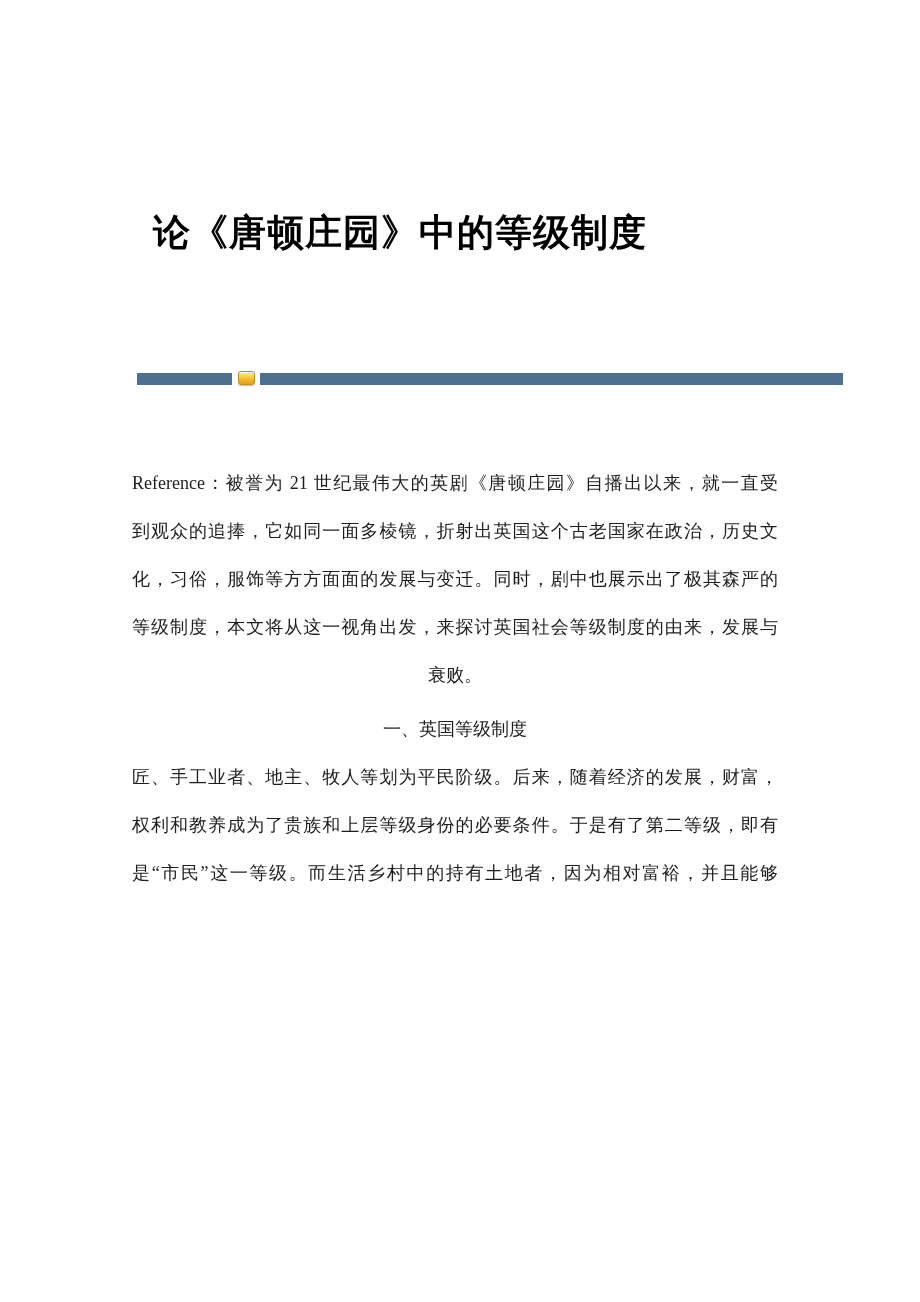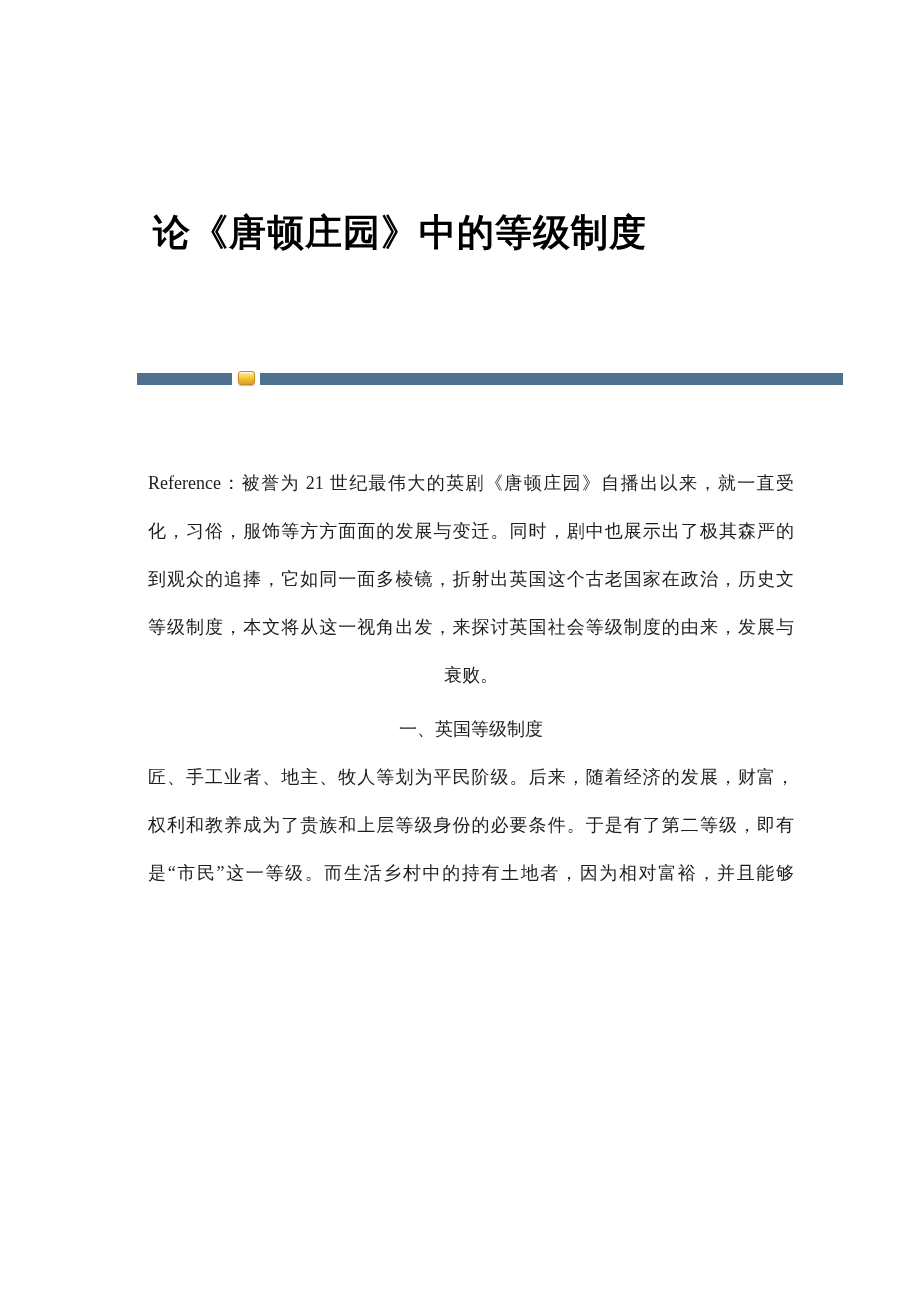--- a/index.html
+++ b/index.html
@@ -55,21 +55,21 @@
     margin-top: -2px;
     background: linear-gradient(180deg, #fdf0a0 0%, #f6d554 35%, #edb92e 65%, #dfa01f 100%);
     border: 1px solid #c8891d;
     border-radius: 3px;
     box-shadow: inset 0 1px 0 rgba(255,255,255,0.75), 0 1px 1px rgba(0,0,0,0.25);
   }
 
   .doc-body {
     position: absolute;
     top: 459px;
-    left: 148px;
+    left: 132px;
     width: 646px;
     font-size: 18px;
     color: #1d1d1d;
   }
   .line {
     height: 48px;
     line-height: 48px;
     white-space: nowrap;
     text-align: justify;
     text-align-last: justify;
@@ -91,22 +91,22 @@
 <div class="divider">
   <div class="bar bar-left"></div>
   <div class="icon-gap">
     <div class="mail-icon"></div>
   </div>
   <div class="bar bar-right"></div>
 </div>
 
 <div class="doc-body">
   <div class="line">Reference：被誉为 21 世纪最伟大的英剧《唐顿庄园》自播出以来，就一直受</div>
+  <div class="line">到观众的追捧，它如同一面多棱镜，折射出英国这个古老国家在政治，历史文</div>
   <div class="line">化，习俗，服饰等方方面面的发展与变迁。同时，剧中也展示出了极其森严的</div>
-  <div class="line">到观众的追捧，它如同一面多棱镜，折射出英国这个古老国家在政治，历史文</div>
   <div class="line">等级制度，本文将从这一视角出发，来探讨英国社会等级制度的由来，发展与</div>
   <div class="line short">衰败。</div>
 
 
   <div class="line short heading">一、英国等级制度</div>
 
   <div class="line">匠、手工业者、地主、牧人等划为平民阶级。后来，随着经济的发展，财富，</div>
   <div class="line">权利和教养成为了贵族和上层等级身份的必要条件。于是有了第二等级，即有</div>
   <div class="line">是“市民”这一等级。而生活乡村中的持有土地者，因为相对富裕，并且能够</div>
 </div>

